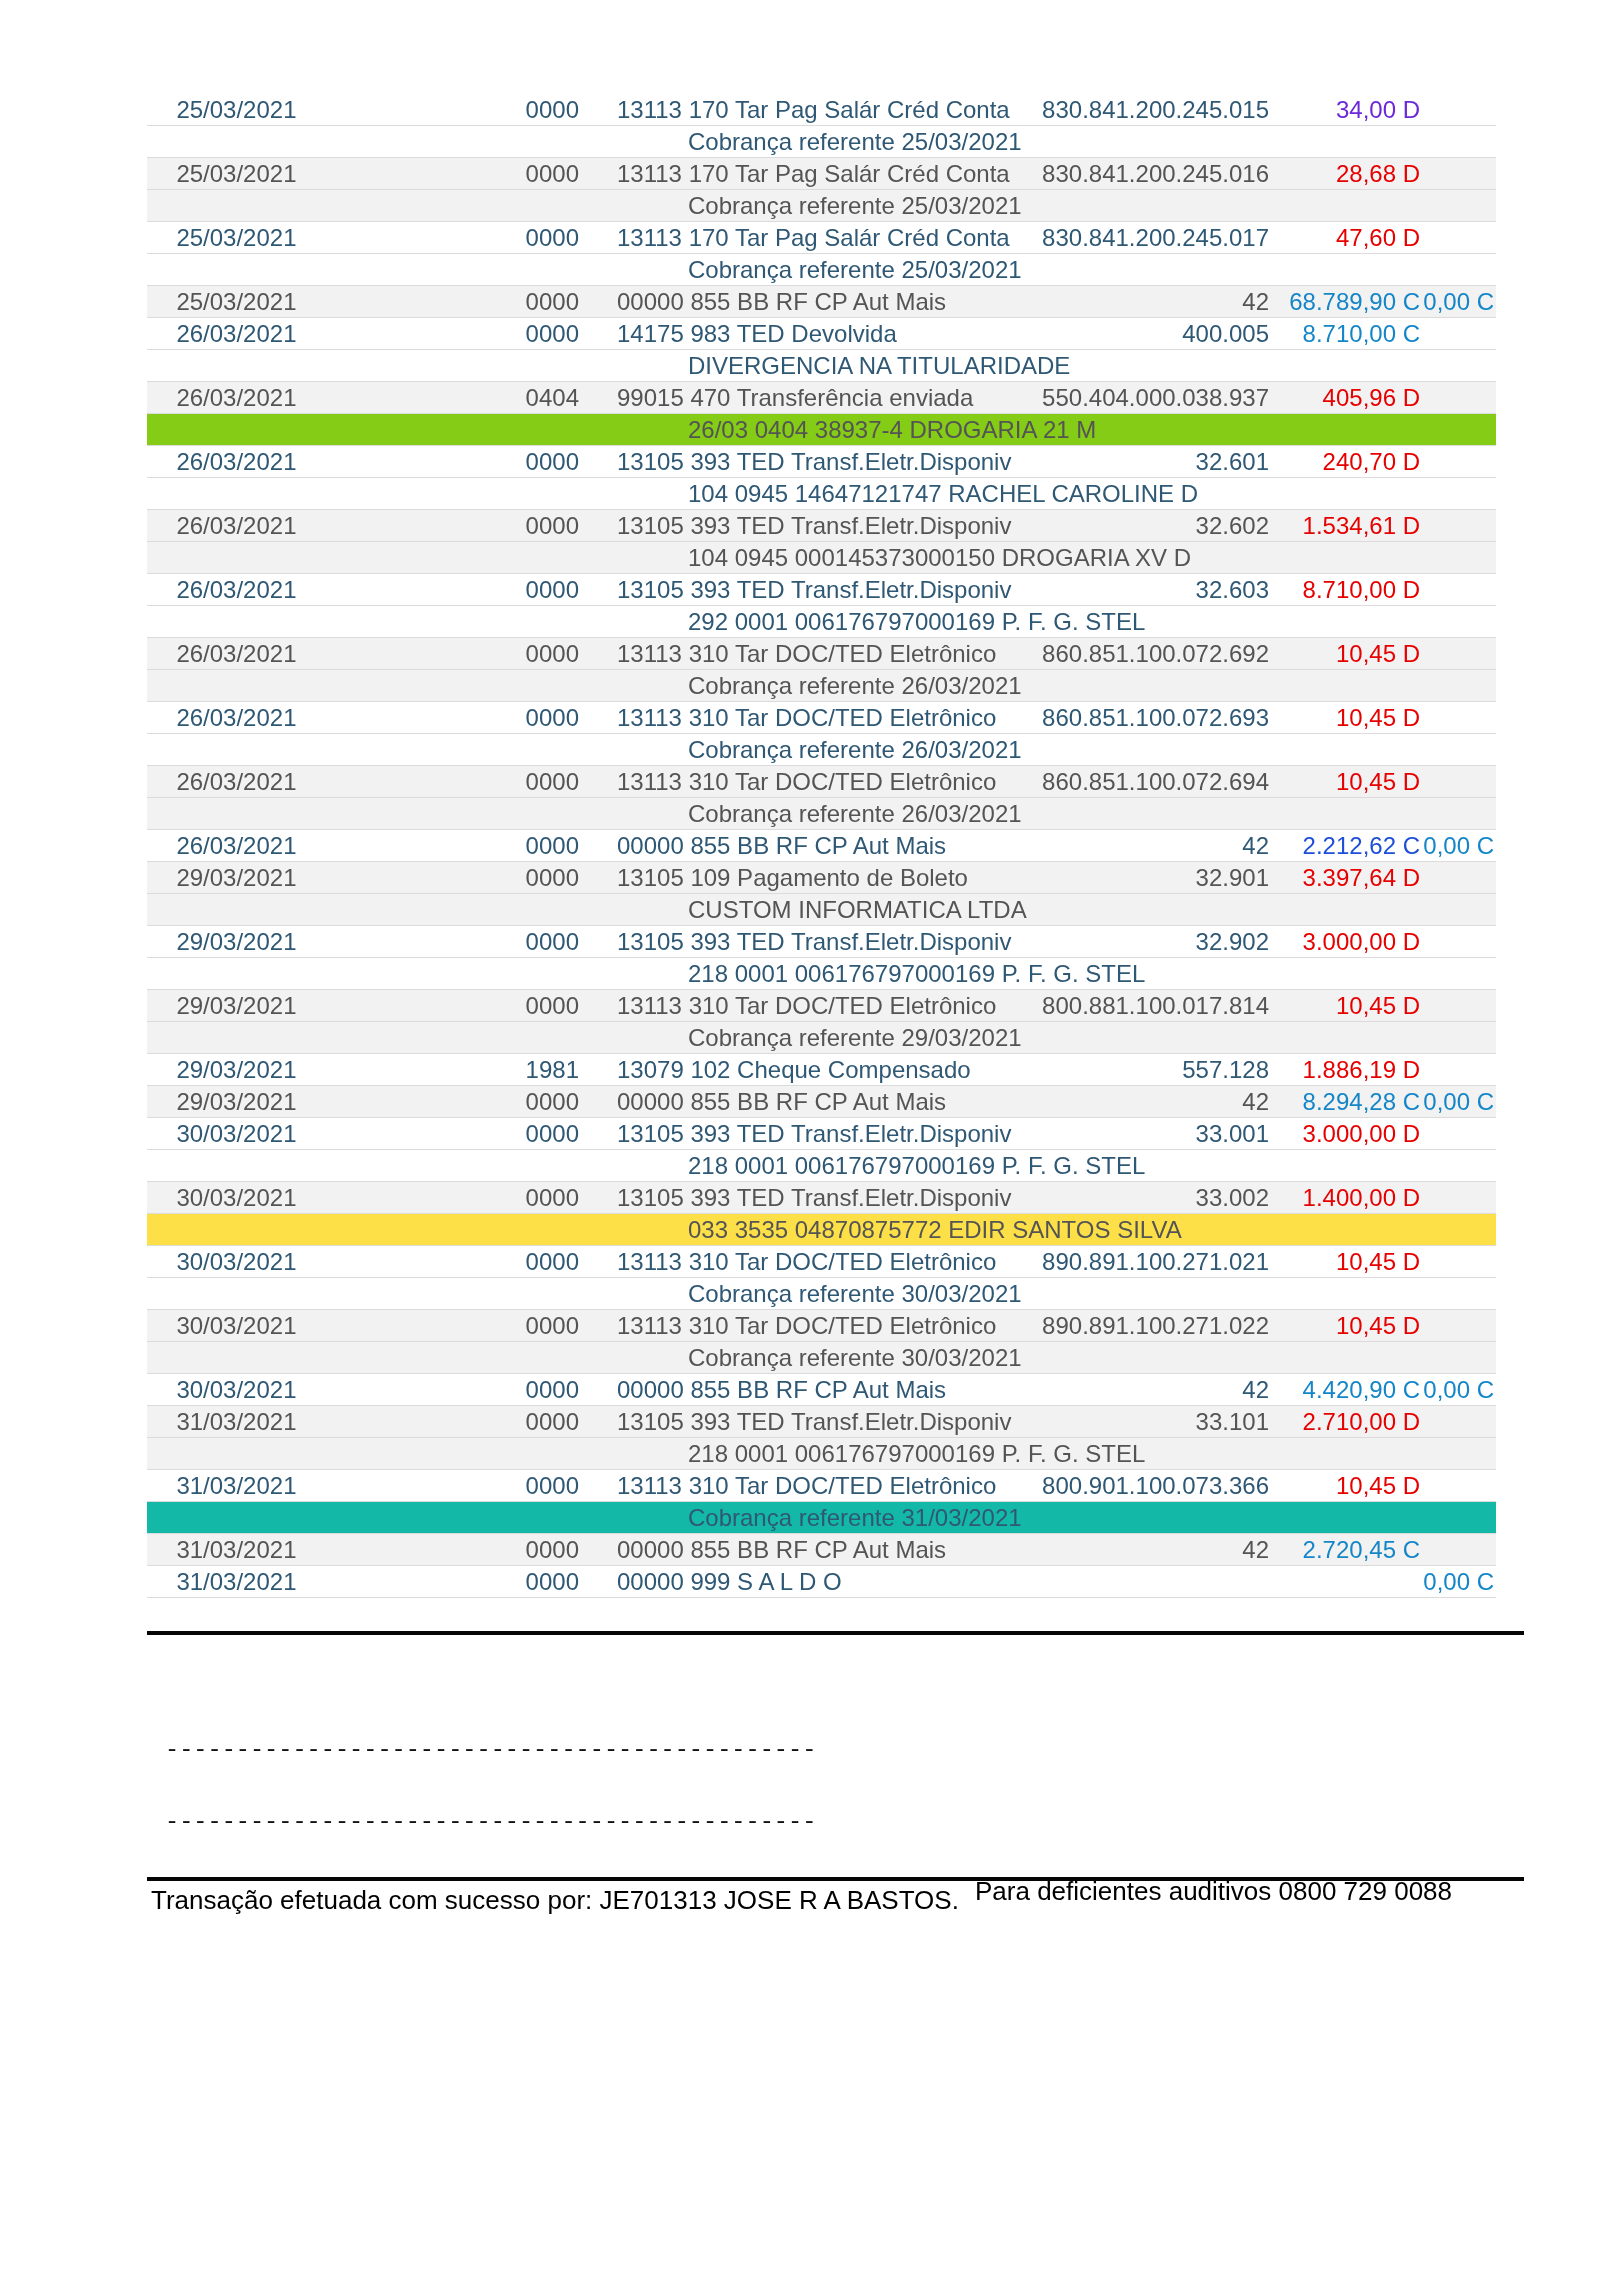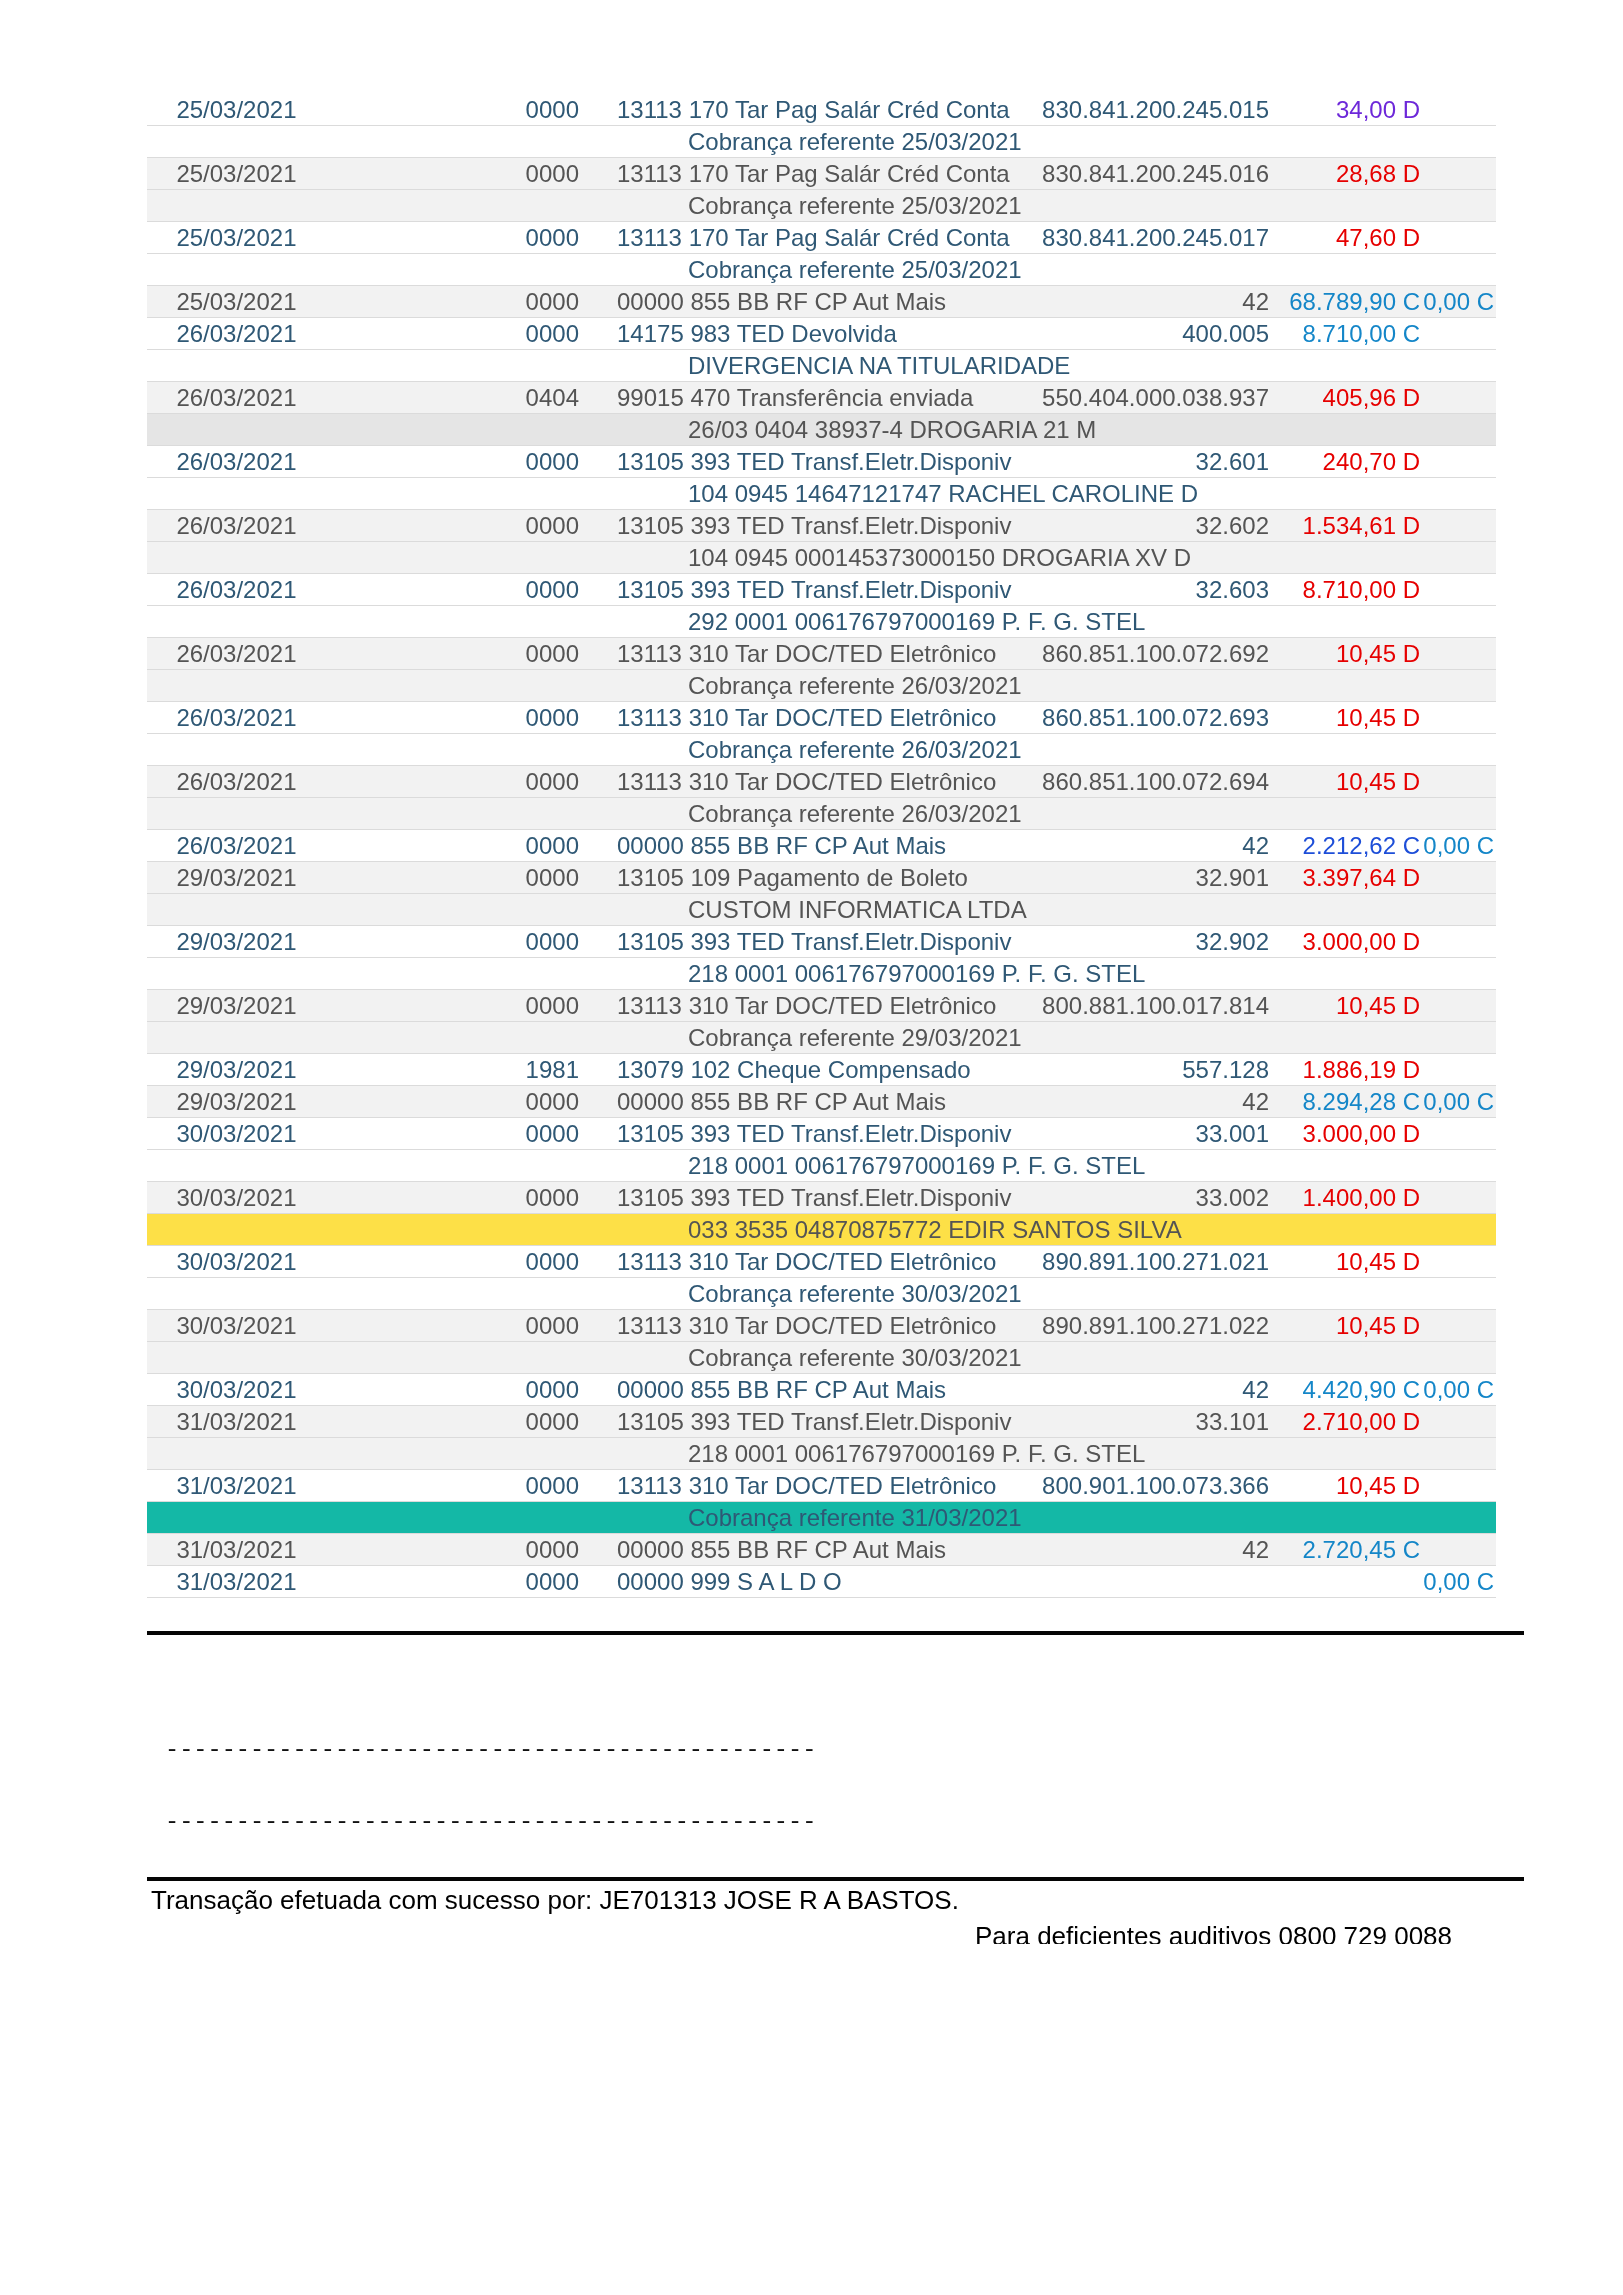--- a/index.html
+++ b/index.html
@@ -22,21 +22,21 @@
   .rule-table{top:1631px;}
   .rule-footer{top:1877px;}
   
   .obs{position:absolute;left:165px;top:1690px;font-family:"Liberation Mono", monospace;
        font-size:23.6px;line-height:24px;color:#111111;white-space:pre;}
   
   .ftext{position:absolute;font-size:26px;color:#000000;white-space:nowrap;}
   .f-status{left:151px;top:1885px;}
   .f-sac{left:151px;top:1942px;}
   .f-ouvidoria{left:975px;top:1942px;}
-  .f-deficientes{left:975px;top:1876px;margin-top:45px;}
+  .f-deficientes{left:975px;top:1876px;}
 </style>
 </head>
 <body>
 
 <div class="page">
 
   <div class="ttable">
       <div class="trow" style="background: rgb(255, 255, 255); color: rgb(47, 88, 117); border-bottom-color: rgb(219, 219, 219);">
         <span class="cell c-date">25/03/2021</span>
         <span class="cell c-agency">0000</span>
@@ -85,21 +85,21 @@
       <div class="trow" style="background: rgb(255, 255, 255); color: rgb(47, 88, 117); border-bottom-color: rgb(219, 219, 219);">
         <span class="cell c-detail">DIVERGENCIA NA TITULARIDADE</span>
       </div>
       <div class="trow" style="background: rgb(242, 242, 242); color: rgb(84, 84, 84); border-bottom-color: rgb(219, 219, 219);">
         <span class="cell c-date">26/03/2021</span>
         <span class="cell c-agency">0404</span>
         <span class="cell c-desc">99015 470 Transferência enviada</span>
         <span class="cell c-doc">550.404.000.038.937</span>
         <span class="cell c-amt1" style="color: rgb(230, 0, 0);">405,96 D</span>
       </div>
-      <div class="trow" style="background: #e5e5e5; color: rgb(84, 84, 84); border-bottom-color: rgb(219, 219, 219);">
+      <div class="trow" style="background: #84cc16; color: rgb(84, 84, 84); border-bottom-color: rgb(219, 219, 219);">
         <span class="cell c-detail">26/03 0404 38937-4 DROGARIA 21 M</span>
       </div>
       <div class="trow" style="background: rgb(255, 255, 255); color: rgb(47, 88, 117); border-bottom-color: rgb(219, 219, 219);">
         <span class="cell c-date">26/03/2021</span>
         <span class="cell c-agency">0000</span>
         <span class="cell c-desc">13105 393 TED Transf.Eletr.Disponiv</span>
         <span class="cell c-doc">32.601</span>
         <span class="cell c-amt1" style="color: rgb(230, 0, 0);">240,70 D</span>
       </div>
       <div class="trow" style="background: rgb(255, 255, 255); color: rgb(47, 88, 117); border-bottom-color: rgb(219, 219, 219);">

